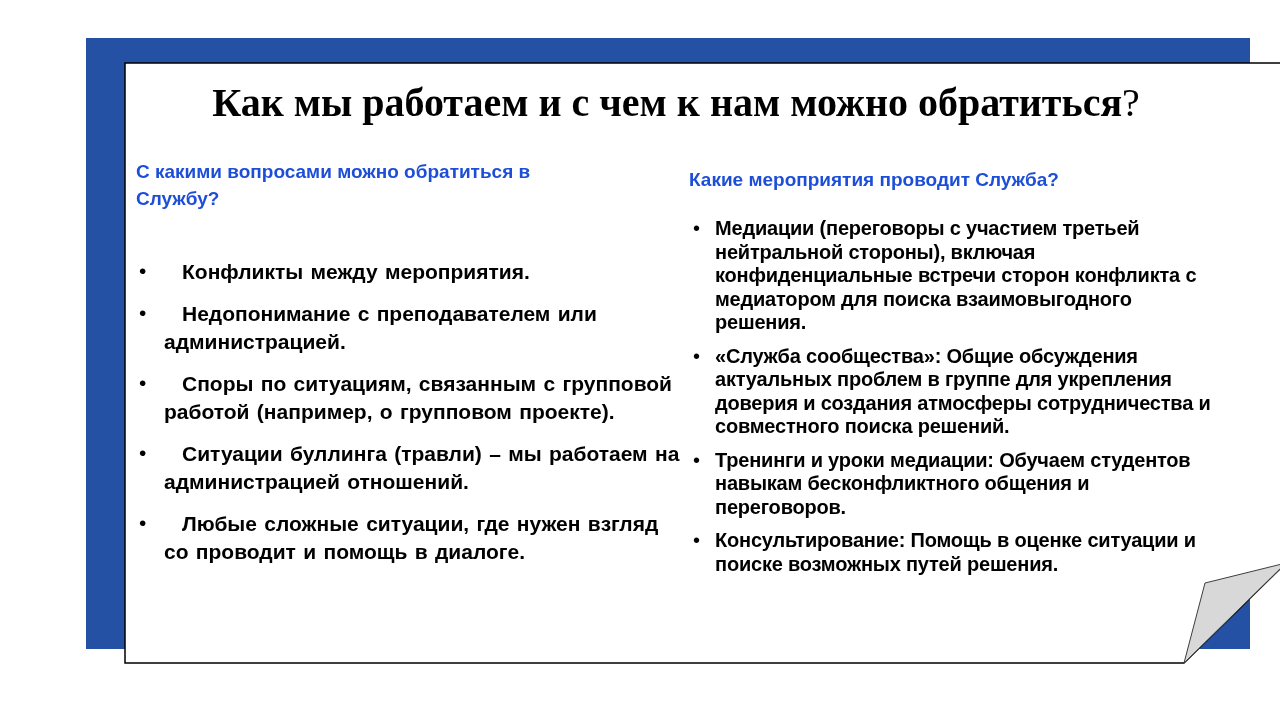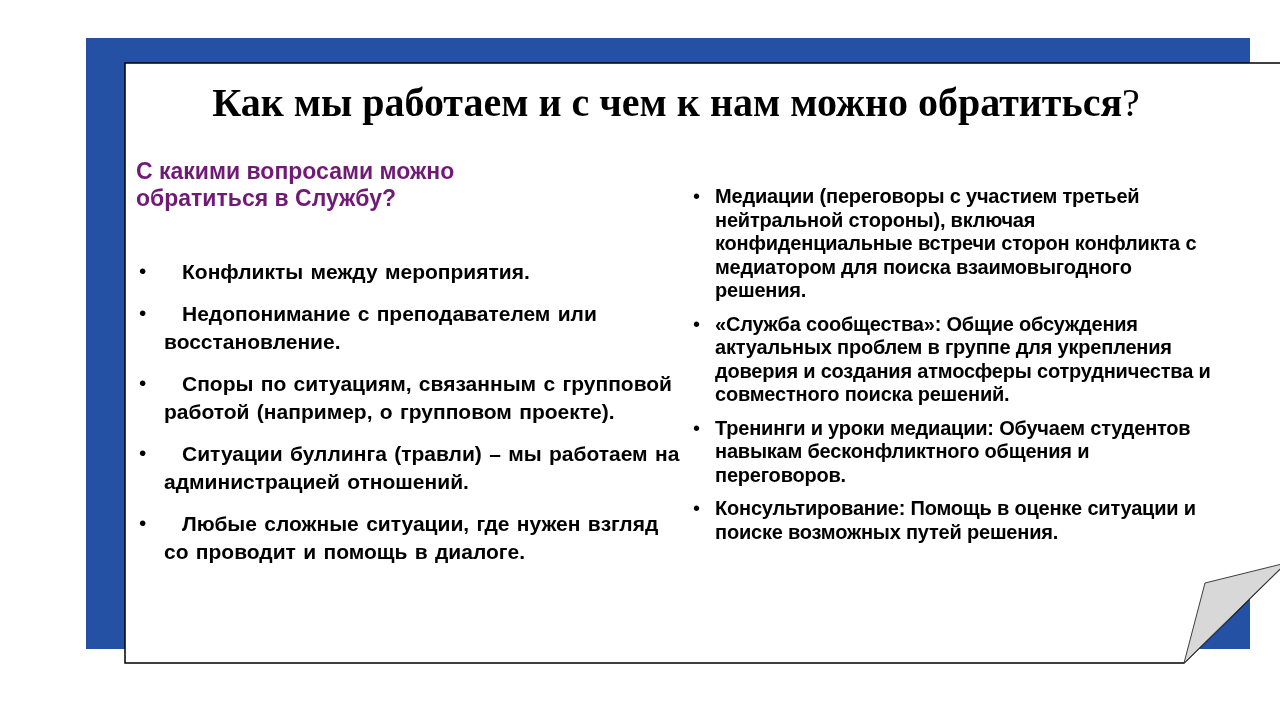--- a/index.html
+++ b/index.html
@@ -31,23 +31,23 @@
     white-space: nowrap;
   }
   .slide-title .qmark { font-weight: normal; }
 
   .col { position: absolute; }
   .col-left  { left: 100px; top: 158px; width: 545px; }
   .col-right { left: 653px; top: 164px; width: 525px; }
 
   .col h2 {
     margin: 0;
-    font-size: 23px;
+    font-size: 19px;
     font-weight: bold;
-    color: #701a75;
+    color: #1d4ed8;
   }
   .col-left  h2 { line-height: 27px; width: 420px; }
   .col-right h2 { line-height: 32px; width: 470px; }
 
   .col ul { list-style: none; padding: 0; }
   .col-left  ul { margin: 46px 0 0 0; }
   .col-right ul { margin: 21px 0 0 0; }
 
   .col li { position: relative; color: #000000; }
   .col-left li {
@@ -86,38 +86,39 @@
 
   <div class="col col-left">
     <h2>С какими вопросами можно обратиться в Службу?</h2>
     <ul>
       <li>
         <span class="marker">•</span>
         <span class="btext">Конфликты между мероприятия.</span>
       </li>
       <li>
         <span class="marker">•</span>
-        <span class="btext">Недопонимание с преподавателем или восстановление.</span>
+        <span class="btext">Недопонимание с преподавателем или администрацией.</span>
       </li>
       <li>
         <span class="marker">•</span>
         <span class="btext">Споры по ситуациям,  связанным с групповой работой (например, о групповом проекте).</span>
       </li>
       <li>
         <span class="marker">•</span>
         <span class="btext">Ситуации буллинга (травли) – мы работаем на администрацией отношений.</span>
       </li>
       <li>
         <span class="marker">•</span>
         <span class="btext">Любые сложные ситуации, где нужен взгляд со проводит и помощь в диалоге.</span>
       </li>
     </ul>
   </div>
 
   <div class="col col-right">
+    <h2>Какие мероприятия проводит Служба?</h2>
     <ul>
       <li>
         <span class="marker">•</span>
         <span class="btext">Медиации (переговоры с участием третьей нейтральной стороны), включая конфиденциальные встречи сторон конфликта с медиатором для поиска взаимовыгодного решения.</span>
       </li>
       <li>
         <span class="marker">•</span>
         <span class="btext">«Служба сообщества»: Общие обсуждения актуальных проблем в группе для укрепления доверия и создания атмосферы сотрудничества и совместного поиска решений.</span>
       </li>
       <li>

